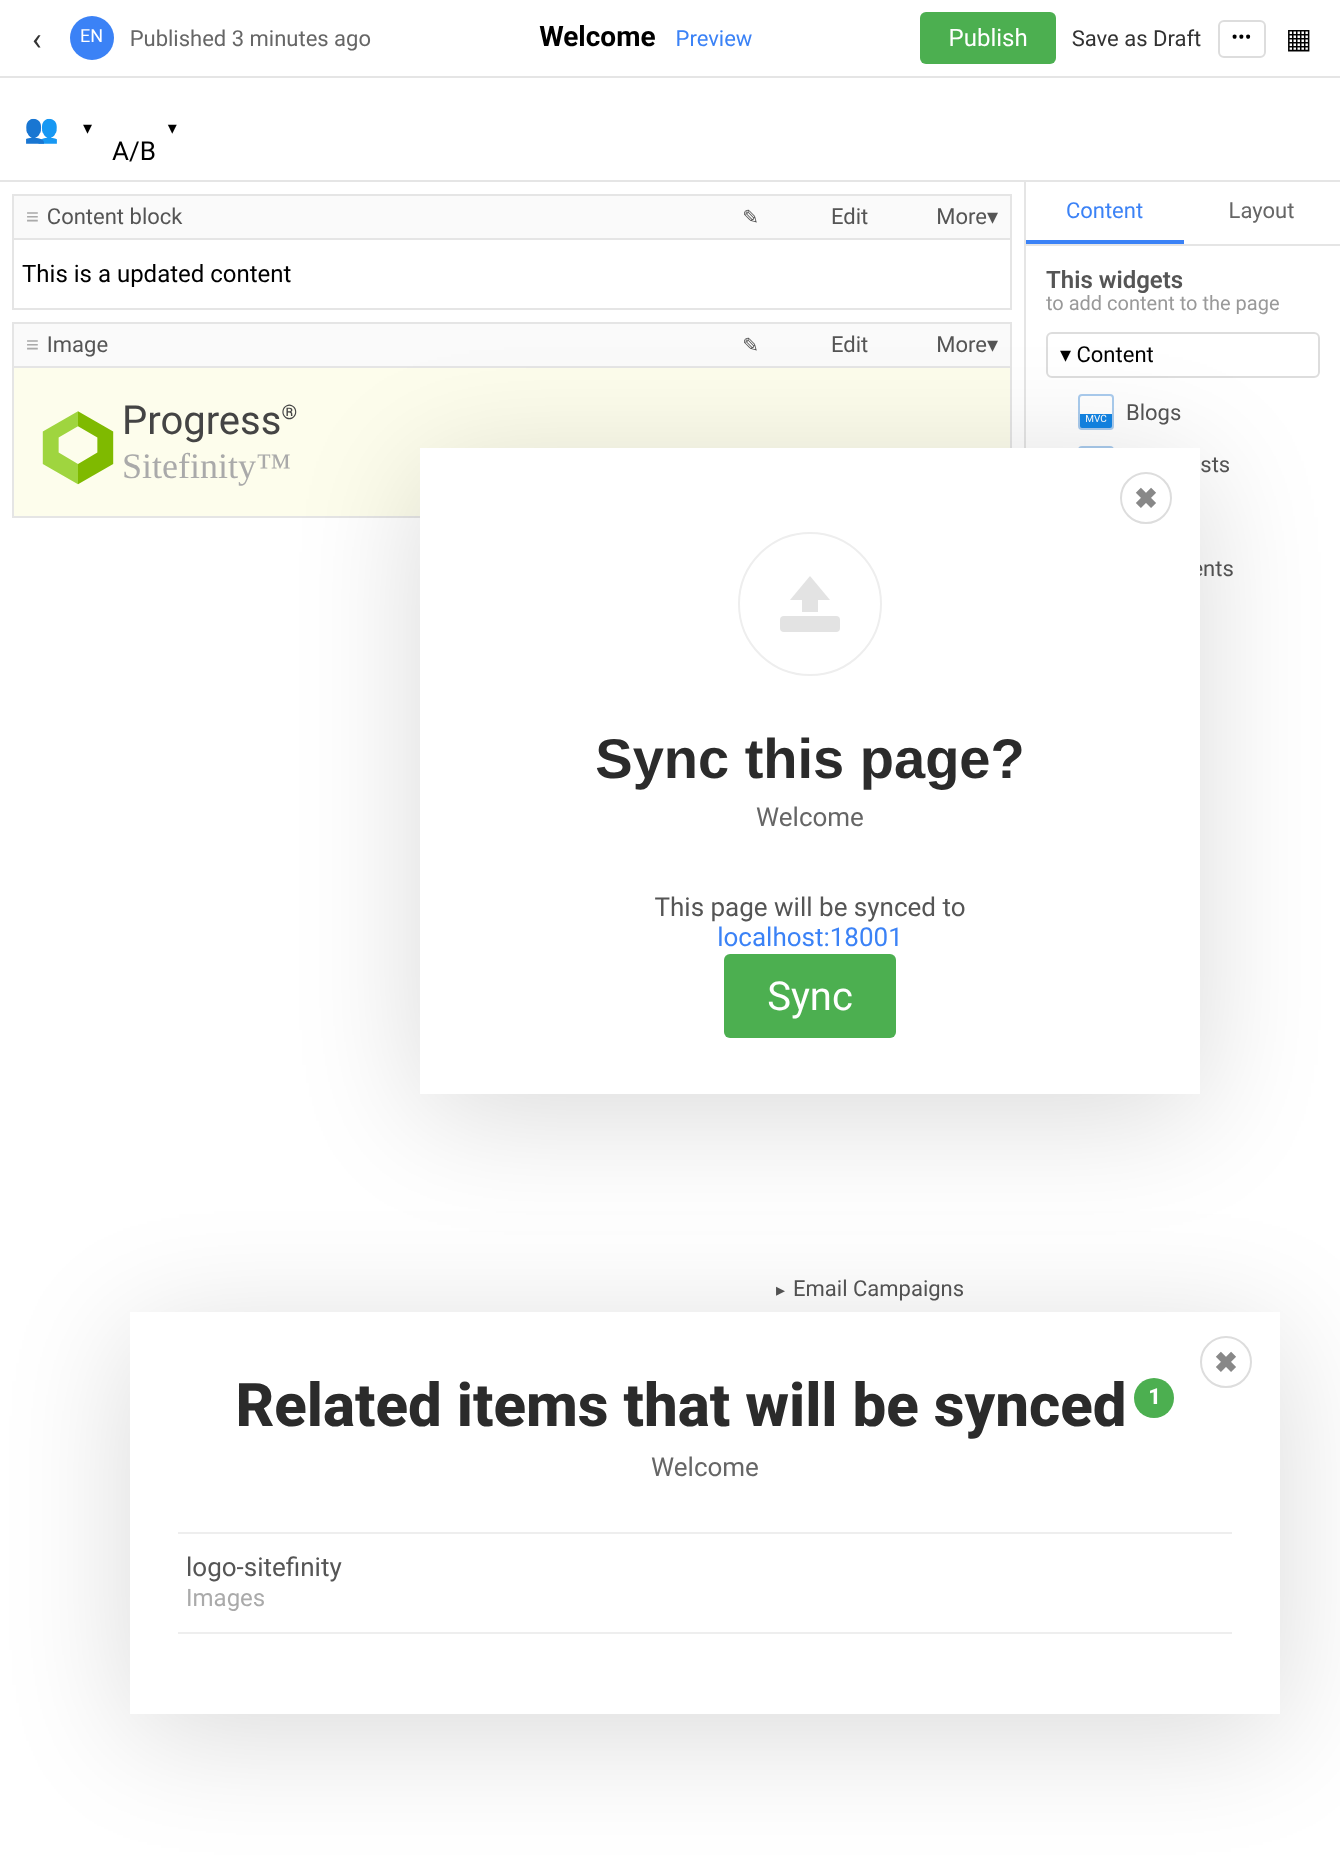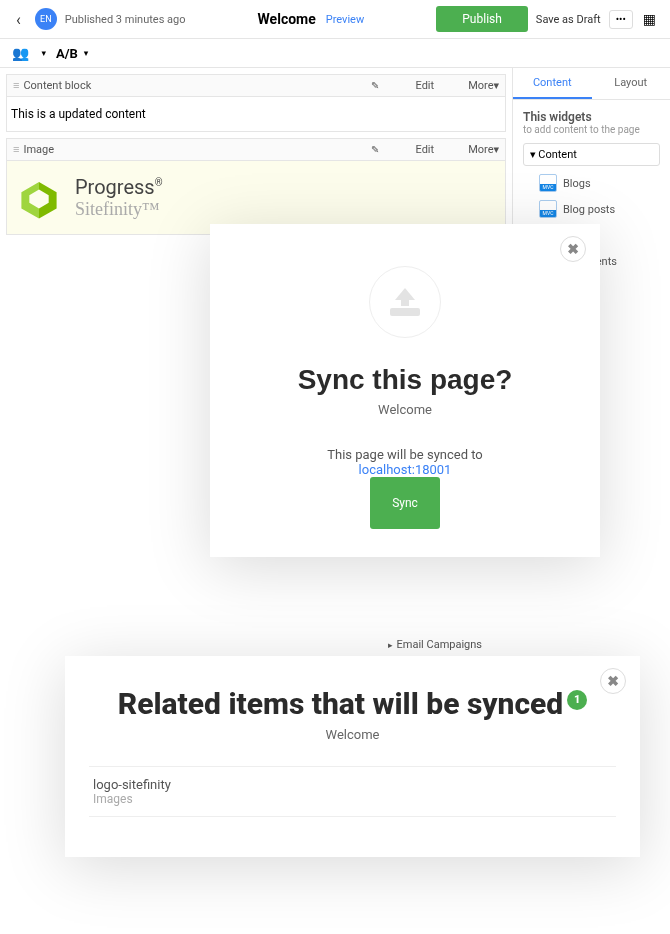--- a/index.html
+++ b/index.html
@@ -6,45 +6,45 @@
 body { background: #fff; width: 670px; height: 934px; position: relative; overflow: hidden; }
 
 
 .topbar { display: flex; align-items: center; padding: 6px 10px; border-bottom: 1px solid #e5e5e5; font-size: 12px; }
 .topbar .back { font-size: 16px; color: #333; padding: 0 6px; cursor: pointer; }
 .lang-badge { width: 22px; height: 22px; border-radius: 50%; background: #3b82f6; color: #fff; font-size: 9px; display: flex; align-items: center; justify-content: center; margin: 0 8px; }
 .pub-status { color: #666; font-size: 11px; }
 .topbar .center { flex: 1; text-align: center; display: flex; align-items: center; justify-content: center; gap: 10px; }
 .topbar .title { font-weight: 700; font-size: 14px; }
 .topbar .preview { color: #3b82f6; font-size: 11px; }
-.btn-publish { background: #4caf50; color: #fff; border: none; padding: 6px 26px; border-radius: 3px; font-size: 12px; cursor: pointer; }
+.btn-publish { background: #4caf50; color: #fff; border: none; padding: 6px 14px; border-radius: 3px; font-size: 12px; cursor: pointer; }
 .btn-draft { background: transparent; border: none; font-size: 11px; color: #333; margin: 0 8px; cursor: pointer; }
 .btn-more { background: transparent; border: 1px solid #ddd; padding: 3px 6px; border-radius: 3px; font-size: 10px; cursor: pointer; }
 .btn-grid { padding: 3px 4px; font-size: 14px; cursor: pointer; margin-left: 6px; }
 
 
 .toolbar2 { display: flex; align-items: center; padding: 6px 12px; border-bottom: 1px solid #e5e5e5; font-size: 13px; }
 .toolbar2 .people { font-size: 14px; margin-right: 6px; }
-.toolbar2 .ab { font-weight: 700; margin-left: 10px; }
+.toolbar2 .ab { font-weight: 400; margin-left: 10px; margin-top: 24px; }
 .toolbar2 .caret { margin-left: 6px; font-size: 9px; }
 
 
 .editor-wrap { display: flex; }
 .editor-main { flex: 1; padding: 6px; }
 .editor-side { width: 158px; border-left: 1px solid #e5e5e5; font-size: 11px; }
 
 .block { border: 1px solid #e5e5e5; margin-bottom: 6px; }
 .block-head { display: flex; align-items: center; padding: 4px 6px; border-bottom: 1px solid #e5e5e5; font-size: 11px; color: #555; background: #fafafa; }
 .block-head .grip { margin-right: 4px; color: #aaa; }
 .block-head .spacer { flex: 1; }
 .block-head .pencil { font-size: 10px; margin-right: 2px; }
 .block-head .act { cursor: pointer; margin-left: 4px; padding-left: 30px; }
 .block-body { padding: 10px 4px; font-size: 12px; }
 
-.img-body { background: #fdfdec; padding: 14px 10px; display: flex; align-items: center; gap: 14px; }
+.img-body { background: #fdfdec; padding: 14px 10px; display: flex; align-items: center; gap: 0; }
 .logo-mark { width: 44px; height: 44px; position: relative; }
 .logo-mark::before { content:""; position:absolute; inset:0; background: #7fba00; clip-path: polygon(50% 15%, 90% 38%, 90% 75%, 50% 98%, 50% 75%, 72% 62%, 72% 45%, 50% 32%); }
 .logo-mark::after { content:""; position:absolute; inset:0; background:#9fd53f; clip-path: polygon(50% 15%, 50% 32%, 28% 45%, 28% 62%, 50% 75%, 50% 98%, 10% 75%, 10% 38%); }
 .logo-text .p { font-family: Georgia, serif; font-size: 20px; color: #444; }
 .logo-text .p sup { font-size: 10px; }
 .logo-text .s { font-family: Georgia, serif; font-size: 18px; color: #aaa; }
 
 
 .side-tabs { display: flex; border-bottom: 1px solid #e5e5e5; }
 .side-tabs div { flex: 1; text-align: center; padding: 8px 0; font-size: 11px; color: #666; cursor: pointer; }
@@ -68,21 +68,21 @@
 .sync-ico { width: 34px; height: 28px; position: relative; }
 .sync-ico .base { position: absolute; bottom: 0; left: 2px; right: 2px; height: 8px; background: #e3e3e3; border-radius: 2px; }
 .sync-ico .arrow { position: absolute; top: 0; left: 50%; transform: translateX(-50%); width: 0; height: 0; border-left: 10px solid transparent; border-right: 10px solid transparent; border-bottom: 12px solid #e3e3e3; }
 .sync-ico .stem { position: absolute; top: 10px; left: 50%; transform: translateX(-50%); width: 8px; height: 8px; background: #e3e3e3; }
 .sync-modal h1 { font-size: 28px; font-weight: 800; color: #2b2b2b; margin-bottom: 6px; font-family: "Segoe UI", Arial, sans-serif; }
 .sync-modal .page-name { font-size: 13px; color: #666; margin-bottom: 30px; }
 .sync-modal .desc { font-size: 13px; color: #555; }
 .sync-modal .host { color: #3b82f6; }
 .sync-modal .rel { font-size: 13px; color: #555; margin: 30px 0 34px; }
 .sync-modal .btns { display: flex; justify-content: center; gap: 6px; }
-.btn-sync { background: #4caf50; color: #fff; border: none; padding: 19px 22px; border-radius: 3px; font-size: 12px; cursor: pointer; }
+.btn-sync { background: #4caf50; color: #fff; border: none; padding: 9px 22px; border-radius: 3px; font-size: 20px; cursor: pointer; }
 .btn-cancel { background: #fff; color: #333; border: 1px solid #ddd; padding: 9px 22px; border-radius: 3px; font-size: 14px; cursor: pointer; }
 
 .related-modal { left: 65px; top: 656px; width: 575px; padding: 30px 24px 40px; }
 .related-modal h1 { font-size: 30px; font-weight: 800; color: #2b2b2b; text-align: center; }
 .related-modal .badge { display: inline-block; width: 20px; height: 20px; border-radius: 50%; background: #4caf50; color: #fff; font-size: 11px; line-height: 20px; text-align: center; vertical-align: super; margin-left: 4px; }
 .related-modal .page-name { text-align: center; font-size: 13px; color: #666; margin-top: 6px; margin-bottom: 24px; }
 .related-row { border-top: 1px solid #eee; border-bottom: 1px solid #eee; padding: 10px 4px; }
 .related-row .nm { font-size: 13px; color: #555; }
 .related-row .tp { font-size: 12px; color: #aaa; }
 

